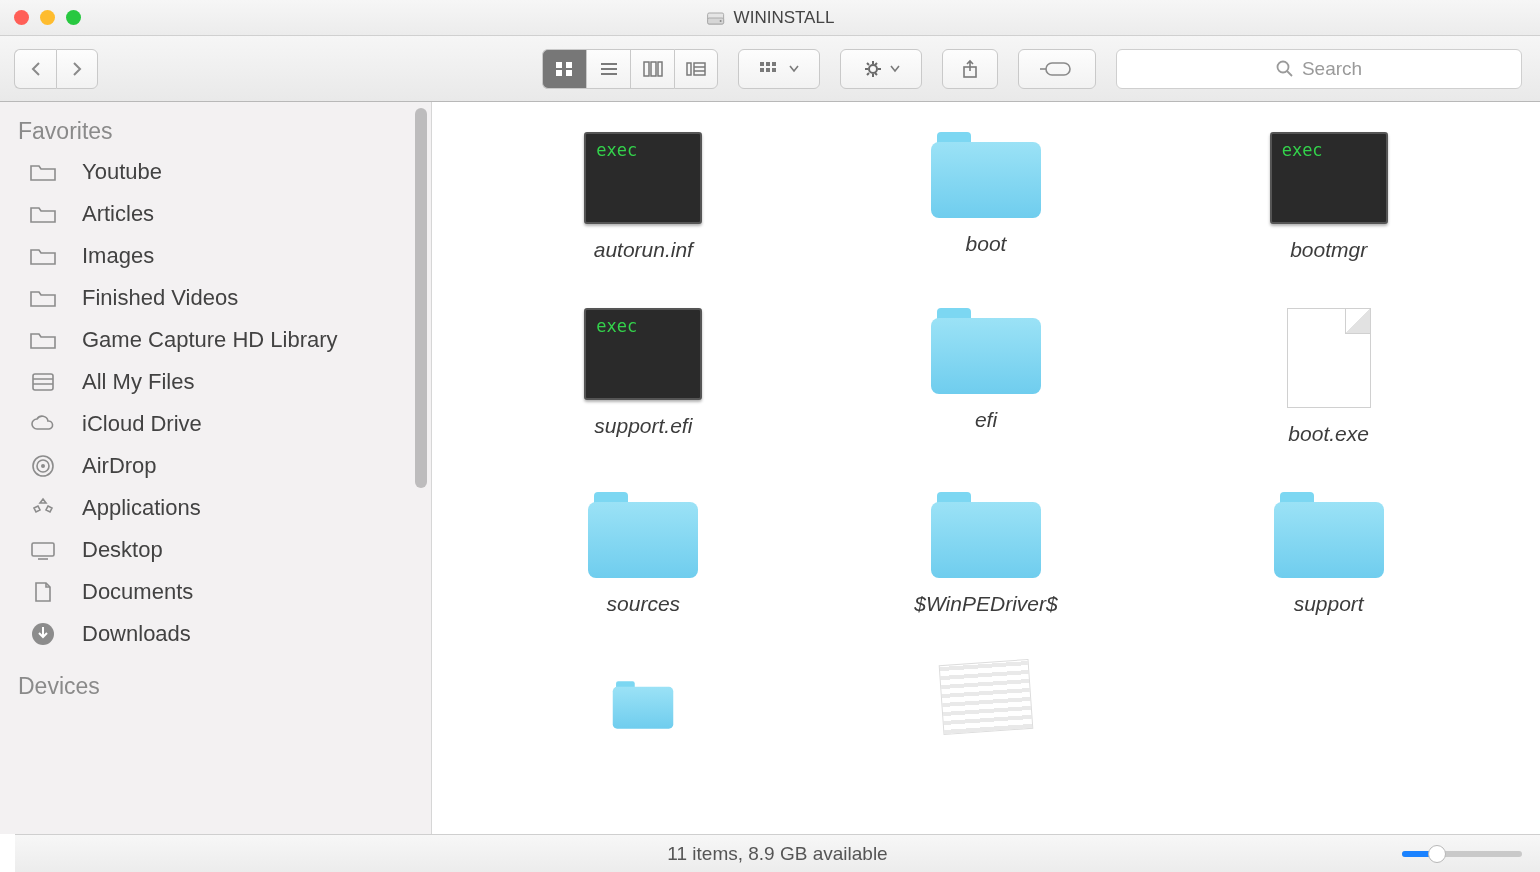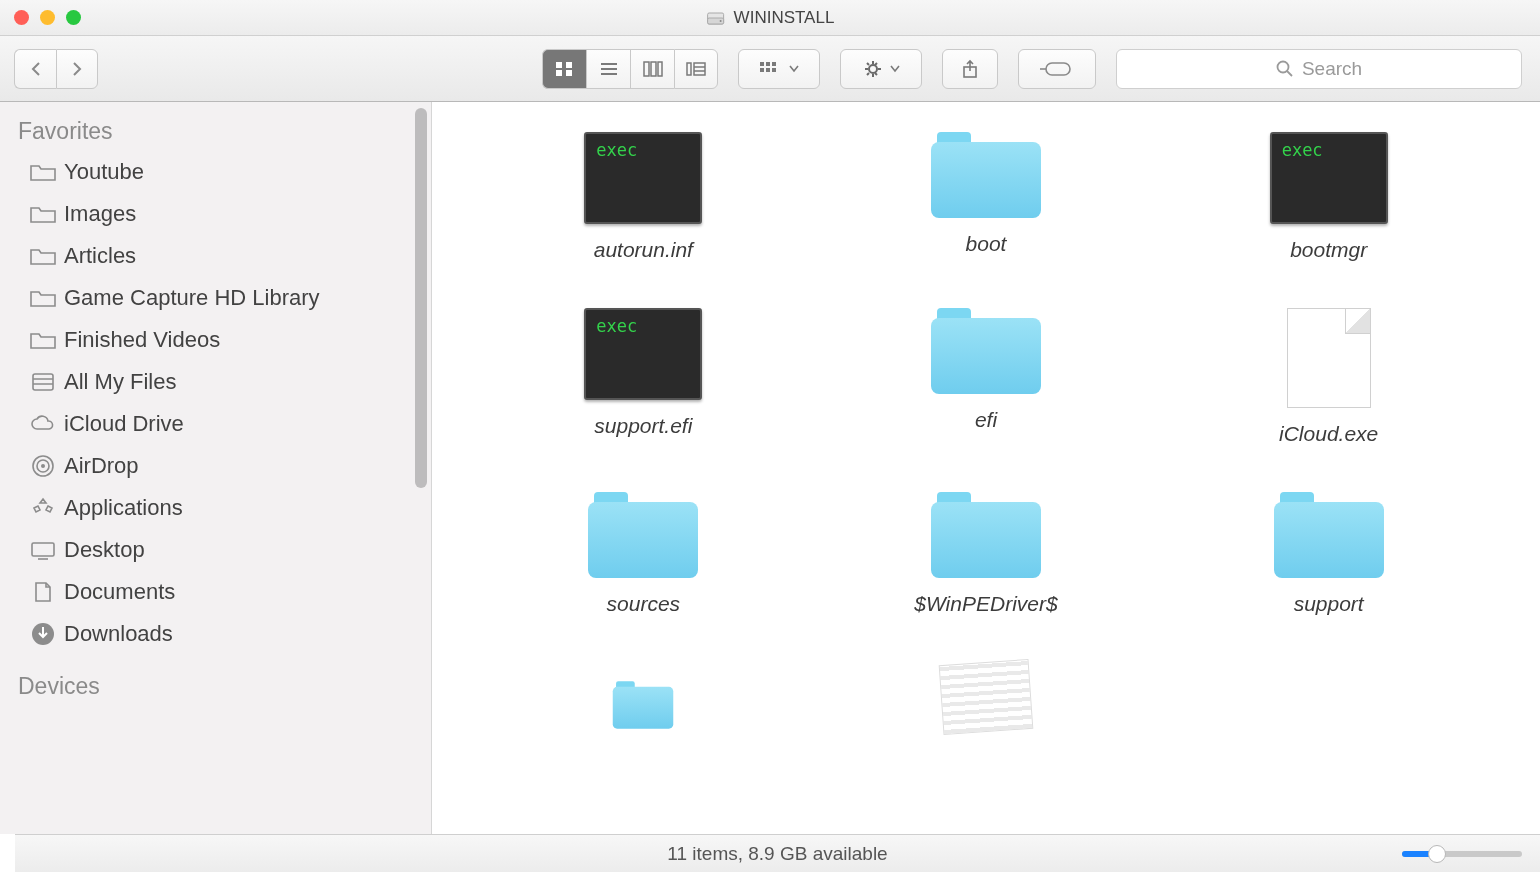--- a/index.html
+++ b/index.html
@@ -27,21 +27,21 @@
 .pill { width:82px; gap:6px; }
 .sq { width:56px; }
 .searchbox { flex:1; max-width:430px; height:40px; border:1px solid #cfcfcf; border-radius:6px; background:#fff; display:flex; align-items:center; justify-content:center; color:#9a9a9a; font-size:19px; gap:8px; margin-left:auto;}
 .spacer { flex:1; }
 
 
 .body { display:flex; height:calc(100% - 36px - 66px - 38px); }
 .sidebar { width:432px; background:#f3f1f2; border-right:1px solid #d6d6d6; padding:12px 0 0 0; position:relative; overflow:hidden; }
 .scrolltrack { position:absolute; right:4px; top:6px; width:12px; height:380px; background:rgba(0,0,0,0.22); border-radius:6px; }
 .section-h { color:#8a8a8a; font-size:23px; padding:4px 18px 6px; }
-.sb-item { display:flex; align-items:center; gap:6px; padding:8px 18px 8px 28px; color:#424242; font-size:22px; cursor:default; }
+.sb-item { display:flex; align-items:center; gap:24px; padding:8px 18px 8px 28px; color:#424242; font-size:22px; cursor:default; }
 .sb-item .ic { width:30px; height:26px; display:flex; align-items:center; justify-content:center; color:#8c8c8c; }
 
 .content { flex:1; overflow:auto; position:relative; }
 .grid { display:grid; grid-template-columns:repeat(3,1fr); padding:30px 40px 10px; row-gap:46px; justify-items:center; }
 .item { width:240px; display:flex; flex-direction:column; align-items:center; gap:14px; }
 .item .lbl { font-size:21px; color:#3c3c3c; text-align:center;font-style:italic; }
 .folder-ic { width:110px; height:86px; position:relative; }
 .folder-ic::before{ content:""; position:absolute; left:6px; top:0; width:34px; height:14px; background:#7cd7f2; border-radius:4px 4px 0 0; }
 .folder-ic::after{ content:""; position:absolute; left:0; top:10px; right:0; bottom:0; background:linear-gradient(#9be2f6,#6fcdee); border-radius:8px; }
 .exec-ic{ width:118px; height:92px; background:#2a2a2a; border:2px solid #555; border-radius:3px; position:relative; box-shadow:0 2px 3px rgba(0,0,0,.3);}
@@ -187,45 +187,45 @@
           </svg>
         </span>
         <span>Youtube</span>
       </div>
     <div class="sb-item">
         <span class="ic">
           <svg width="26" height="20">
             <path d="M1 4h8l2 3h14v11H1z" fill="none" stroke="#8c8c8c" stroke-width="1.6"></path>
           </svg>
         </span>
+        <span>Articles</span>
+      </div>
+    <div class="sb-item">
+        <span class="ic">
+          <svg width="26" height="20">
+            <path d="M1 4h8l2 3h14v11H1z" fill="none" stroke="#8c8c8c" stroke-width="1.6"></path>
+          </svg>
+        </span>
         <span>Images</span>
       </div>
     <div class="sb-item">
         <span class="ic">
           <svg width="26" height="20">
             <path d="M1 4h8l2 3h14v11H1z" fill="none" stroke="#8c8c8c" stroke-width="1.6"></path>
           </svg>
         </span>
-        <span>Articles</span>
+        <span>Finished Videos</span>
       </div>
     <div class="sb-item">
         <span class="ic">
           <svg width="26" height="20">
             <path d="M1 4h8l2 3h14v11H1z" fill="none" stroke="#8c8c8c" stroke-width="1.6"></path>
           </svg>
         </span>
         <span>Game Capture HD Library</span>
-      </div>
-    <div class="sb-item">
-        <span class="ic">
-          <svg width="26" height="20">
-            <path d="M1 4h8l2 3h14v11H1z" fill="none" stroke="#8c8c8c" stroke-width="1.6"></path>
-          </svg>
-        </span>
-        <span>Finished Videos</span>
       </div>
     <div class="sb-item">
         <span class="ic">
           <svg width="26" height="22">
             <rect x="3" y="3" width="20" height="16" rx="2" fill="none" stroke="#8c8c8c" stroke-width="1.6"></rect>
             <path d="M3 8h20M3 13h20" stroke="#8c8c8c" stroke-width="1.6"></path>
           </svg>
         </span>
         <span>All My Files</span>
       </div>
@@ -303,21 +303,21 @@
       <div class="item">
           <div class="exec-ic"></div>
           <div class="lbl">support.efi</div>
         </div>
       <div class="item">
           <div class="folder-ic"></div>
           <div class="lbl">efi</div>
         </div>
       <div class="item">
           <div class="file-ic"></div>
-          <div class="lbl">iCloud.exe</div>
+          <div class="lbl">boot.exe</div>
         </div>
       <div class="item">
           <div class="folder-ic"></div>
           <div class="lbl">sources</div>
         </div>
       <div class="item">
           <div class="folder-ic"></div>
           <div class="lbl">$WinPEDriver$</div>
         </div>
       <div class="item">

